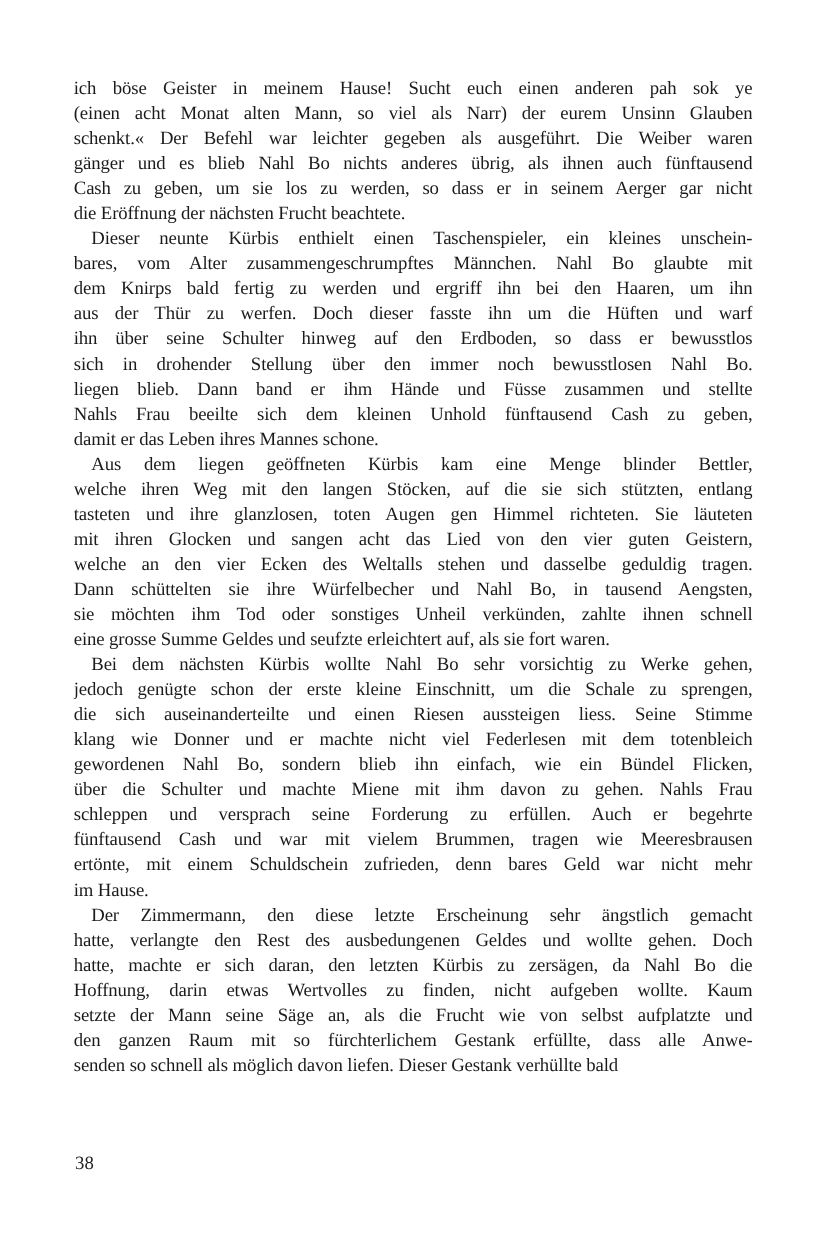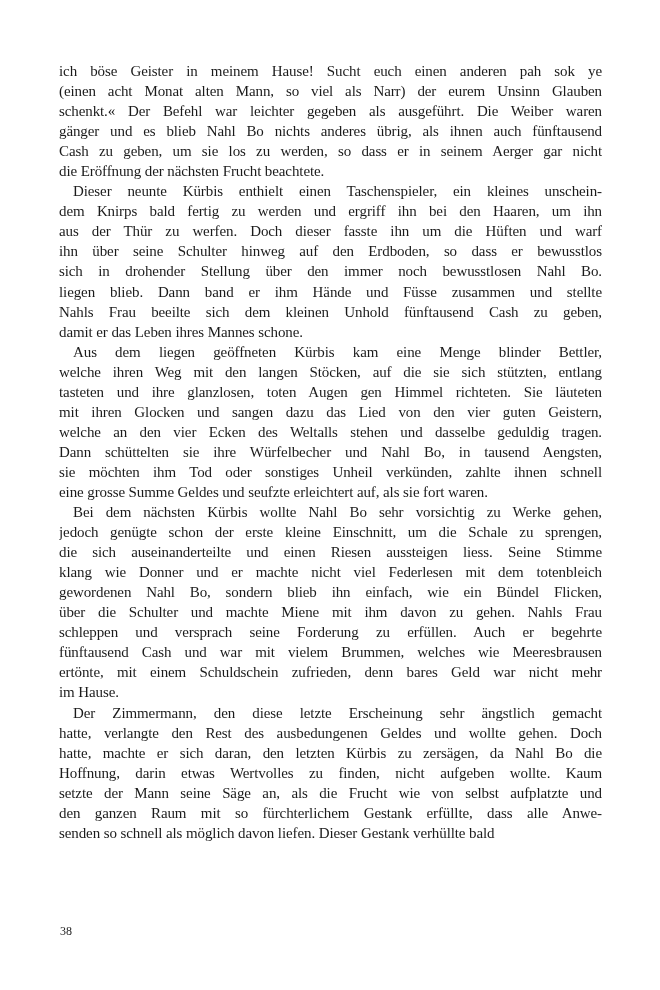--- a/index.html
+++ b/index.html
@@ -44,68 +44,69 @@
     text-align: justify;
     text-align-last: justify;
   }
   .text-line.first-indent {
     padding-left: 14px;
   }
   .page-number {
     position: absolute;
     left: 60px;
     top: 924px;
-    font-size: 12px;
+    font-size: 15px;
     line-height: 14px;
     letter-spacing: 0;
     color: #222222;
   }
 </style>
 </head>
 <body>
 
 <div class="page">
   <main class="text-block">
       <div class="paragraph">
         <div class="text-line just">ich böse Geister in meinem Hause! Sucht euch einen anderen pah sok ye</div>
         <div class="text-line just">(einen acht Monat alten Mann, so viel als Narr) der eurem Unsinn Glauben</div>
         <div class="text-line just">schenkt.« Der Befehl war leichter gegeben als ausgeführt. Die Weiber waren</div>
         <div class="text-line just">gänger und es blieb Nahl Bo nichts anderes übrig, als ihnen auch fünftausend</div>
         <div class="text-line just">Cash zu geben, um sie los zu werden, so dass er in seinem Aerger gar nicht</div>
         <div class="text-line">die Eröffnung der nächsten Frucht beachtete.</div>
       </div>
       <div class="paragraph">
         <div class="text-line just first-indent">Dieser neunte Kürbis enthielt einen Taschenspieler, ein kleines unschein-</div>
+        <div class="text-line just">bares, vom Alter zusammengeschrumpftes Männchen. Nahl Bo glaubte mit</div>
         <div class="text-line just">dem Knirps bald fertig zu werden und ergriff ihn bei den Haaren, um ihn</div>
         <div class="text-line just">aus der Thür zu werfen. Doch dieser fasste ihn um die Hüften und warf</div>
         <div class="text-line just">ihn über seine Schulter hinweg auf den Erdboden, so dass er bewusstlos</div>
         <div class="text-line just">sich in drohender Stellung über den immer noch bewusstlosen Nahl Bo.</div>
         <div class="text-line just">liegen blieb. Dann band er ihm Hände und Füsse zusammen und stellte</div>
         <div class="text-line just">Nahls Frau beeilte sich dem kleinen Unhold fünftausend Cash zu geben,</div>
         <div class="text-line">damit er das Leben ihres Mannes schone.</div>
       </div>
       <div class="paragraph">
         <div class="text-line just first-indent">Aus dem liegen geöffneten Kürbis kam eine Menge blinder Bettler,</div>
         <div class="text-line just">welche ihren Weg mit den langen Stöcken, auf die sie sich stützten, entlang</div>
         <div class="text-line just">tasteten und ihre glanzlosen, toten Augen gen Himmel richteten. Sie läuteten</div>
-        <div class="text-line just">mit ihren Glocken und sangen dazu das Lied von den vier guten Geistern,</div>
+        <div class="text-line just">mit ihren Glocken und sangen acht das Lied von den vier guten Geistern,</div>
         <div class="text-line just">welche an den vier Ecken des Weltalls stehen und dasselbe geduldig tragen.</div>
         <div class="text-line just">Dann schüttelten sie ihre Würfelbecher und Nahl Bo, in tausend Aengsten,</div>
         <div class="text-line just">sie möchten ihm Tod oder sonstiges Unheil verkünden, zahlte ihnen schnell</div>
         <div class="text-line">eine grosse Summe Geldes und seufzte erleichtert auf, als sie fort waren.</div>
       </div>
       <div class="paragraph">
         <div class="text-line just first-indent">Bei dem nächsten Kürbis wollte Nahl Bo sehr vorsichtig zu Werke gehen,</div>
         <div class="text-line just">jedoch genügte schon der erste kleine Einschnitt, um die Schale zu sprengen,</div>
         <div class="text-line just">die sich auseinanderteilte und einen Riesen aussteigen liess. Seine Stimme</div>
         <div class="text-line just">klang wie Donner und er machte nicht viel Federlesen mit dem totenbleich</div>
         <div class="text-line just">gewordenen Nahl Bo, sondern blieb ihn einfach, wie ein Bündel Flicken,</div>
         <div class="text-line just">über die Schulter und machte Miene mit ihm davon zu gehen. Nahls Frau</div>
         <div class="text-line just">schleppen und versprach seine Forderung zu erfüllen. Auch er begehrte</div>
-        <div class="text-line just">fünftausend Cash und war mit vielem Brummen, welches wie Meeresbrausen</div>
+        <div class="text-line just">fünftausend Cash und war mit vielem Brummen, tragen wie Meeresbrausen</div>
         <div class="text-line just">ertönte, mit einem Schuldschein zufrieden, denn bares Geld war nicht mehr</div>
         <div class="text-line">im Hause.</div>
       </div>
       <div class="paragraph">
         <div class="text-line just first-indent">Der Zimmermann, den diese letzte Erscheinung sehr ängstlich gemacht</div>
         <div class="text-line just">hatte, verlangte den Rest des ausbedungenen Geldes und wollte gehen. Doch</div>
         <div class="text-line just">hatte, machte er sich daran, den letzten Kürbis zu zersägen, da Nahl Bo die</div>
         <div class="text-line just">Hoffnung, darin etwas Wertvolles zu finden, nicht aufgeben wollte. Kaum</div>
         <div class="text-line just">setzte der Mann seine Säge an, als die Frucht wie von selbst aufplatzte und</div>
         <div class="text-line just">den ganzen Raum mit so fürchterlichem Gestank erfüllte, dass alle Anwe-</div>

